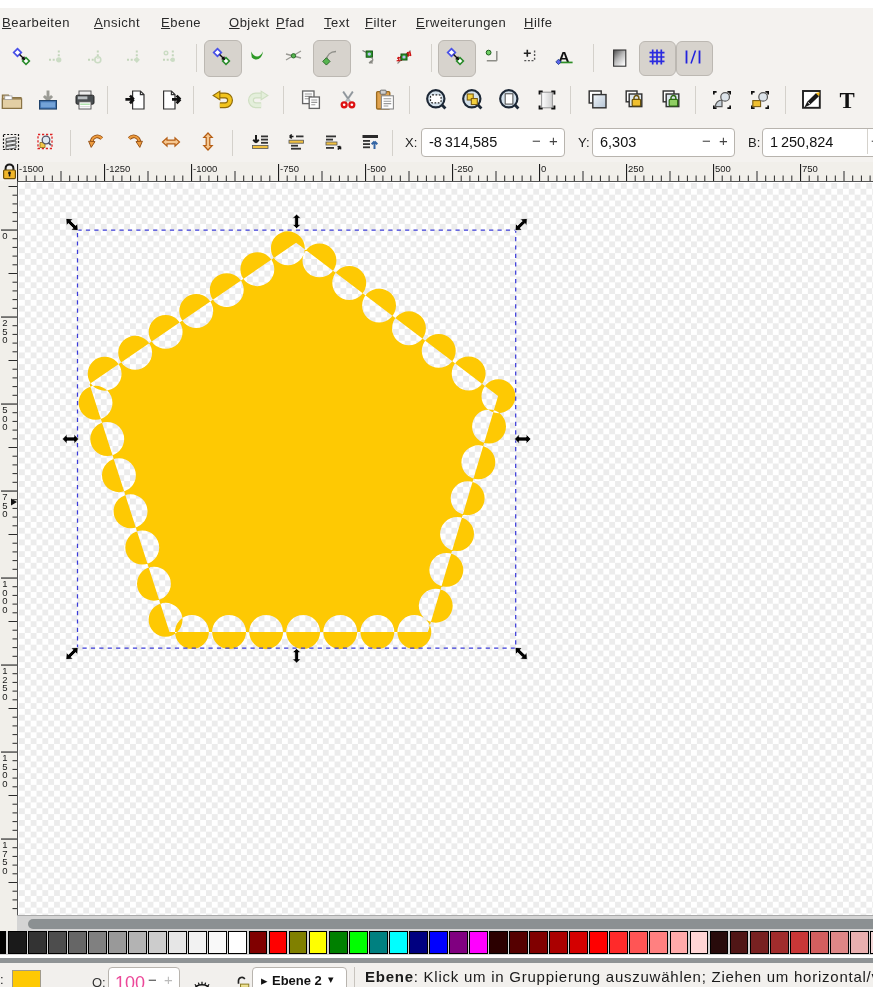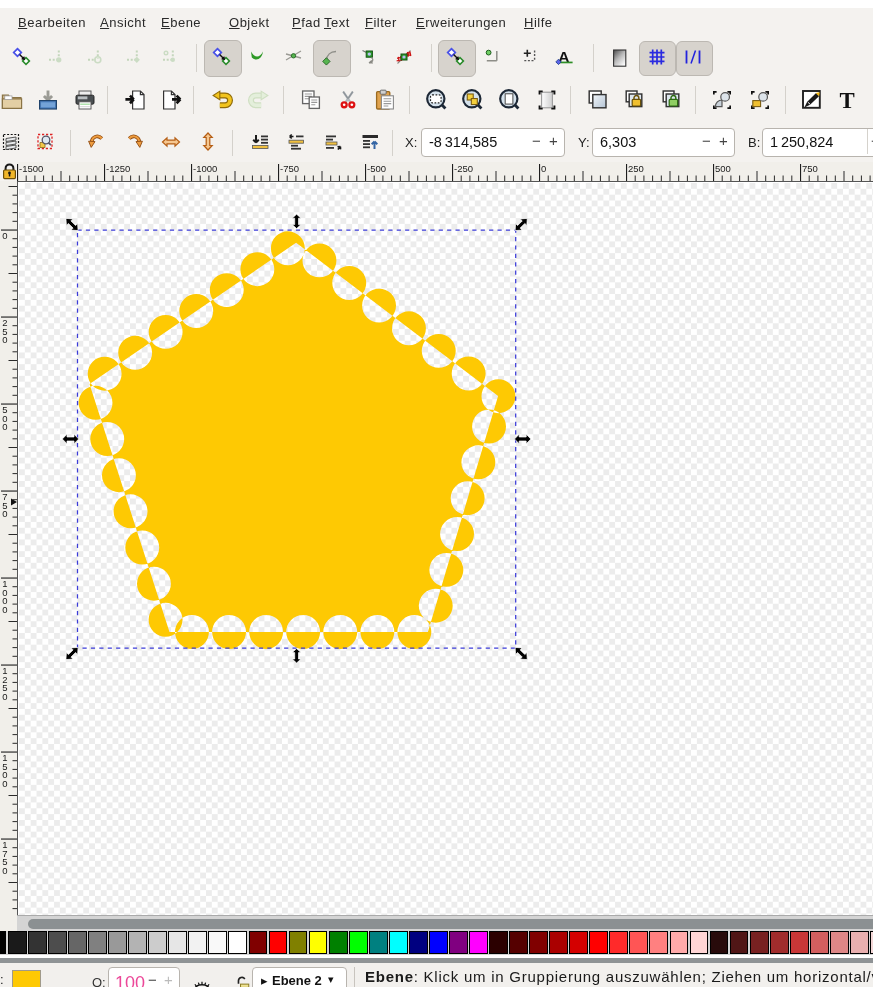--- a/index.html
+++ b/index.html
@@ -1,19 +1,19 @@
 <!DOCTYPE html>
 <html><head><meta charset="utf-8"><style>html,body{margin:0;padding:0}body{width:873px;height:987px;position:relative;overflow:hidden;font-family:"Liberation Sans",sans-serif;background:#fff}.chrome{position:absolute;left:0;top:8px;width:873px;height:154px;background:#f4f2ef}.mi{position:absolute;top:15px;font-size:13px;letter-spacing:0.5px;color:#2a2a2a}.mi u{text-decoration:underline}.pressed{position:absolute;background:#d7d3cd;border:1px solid #bcb8b2;border-radius:6px}.vsep{position:absolute;width:1px;background:#d4d1cb}.entry{position:absolute;background:#fff;border:1px solid #b8b4ae;border-radius:4px;height:27px}.entry span.val{position:absolute;left:7px;top:5px;font-size:14.5px;color:#111}.entry span.mm{position:absolute;top:3px;font-size:15px;color:#444}.lbl{position:absolute;font-size:13px;color:#222}.ruler{position:absolute;background:#f1efea}</style></head><body>
 <div style="position:absolute;left:0;top:0;width:873px;height:8px;background:#fff"></div>
 <div class="chrome" style="top:8px;height:173px"></div>
-<div class="mi" style="left:18px"><u>B</u>earbeiten</div>
-<div class="mi" style="left:100px"><u>A</u>nsicht</div>
+<div class="mi" style="left:2px"><u>B</u>earbeiten</div>
+<div class="mi" style="left:94px"><u>A</u>nsicht</div>
 <div class="mi" style="left:161px"><u>E</u>bene</div>
 <div class="mi" style="left:229px"><u>O</u>bjekt</div>
-<div class="mi" style="left:292px"><u>P</u>fad</div>
+<div class="mi" style="left:276px"><u>P</u>fad</div>
 <div class="mi" style="left:324px"><u>T</u>ext</div>
 <div class="mi" style="left:365px"><u>F</u>ilter</div>
 <div class="mi" style="left:416px"><u>E</u>rweiterungen</div>
 <div class="mi" style="left:524px"><u>H</u>ilfe</div>
 <div class="pressed" style="left:204px;top:40px;width:36px;height:35px"></div>
 <div class="pressed" style="left:313px;top:40px;width:36px;height:35px"></div>
 <div class="pressed" style="left:438px;top:40px;width:36px;height:35px"></div>
 <div class="pressed" style="left:639px;top:41px;width:35px;height:33px"></div>
 <div class="pressed" style="left:676px;top:41px;width:34.5px;height:33px"></div>
 <div class="vsep" style="left:196px;top:44px;height:28px"></div>

